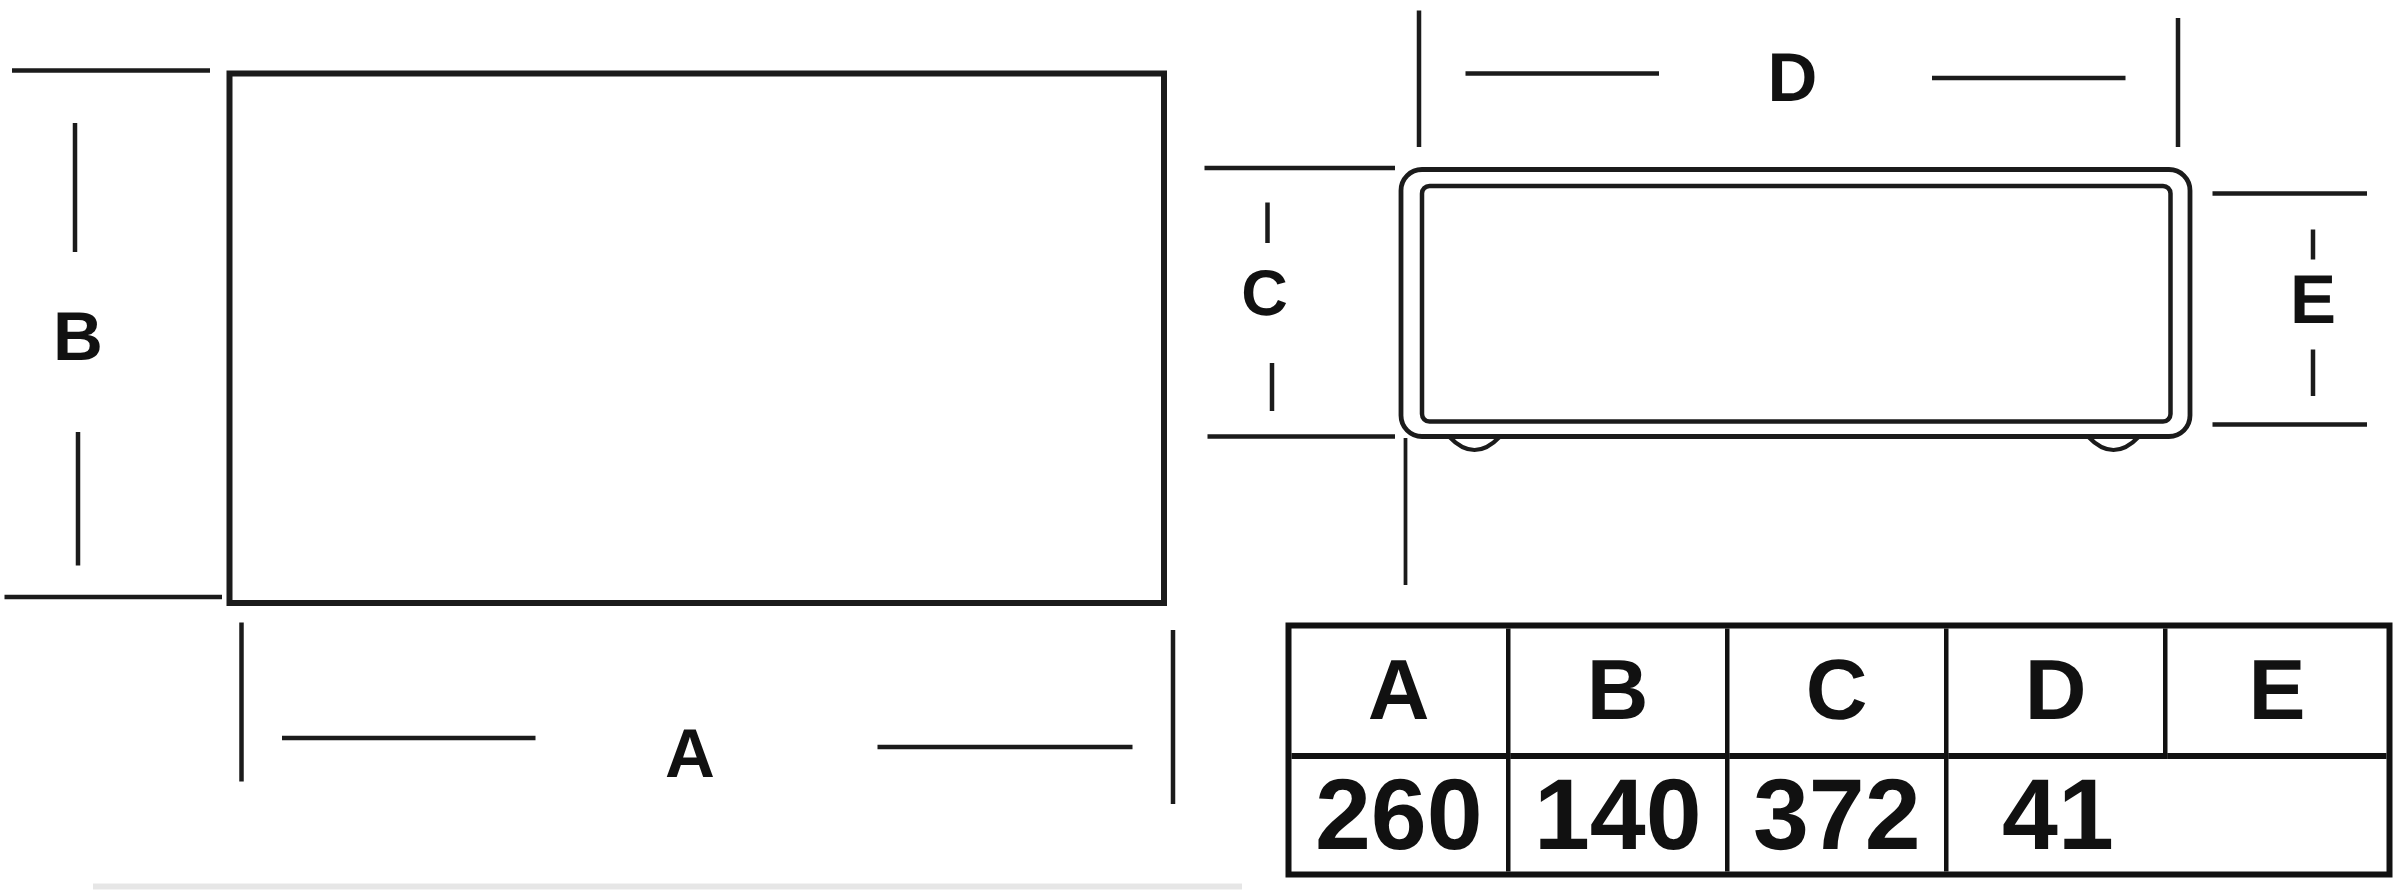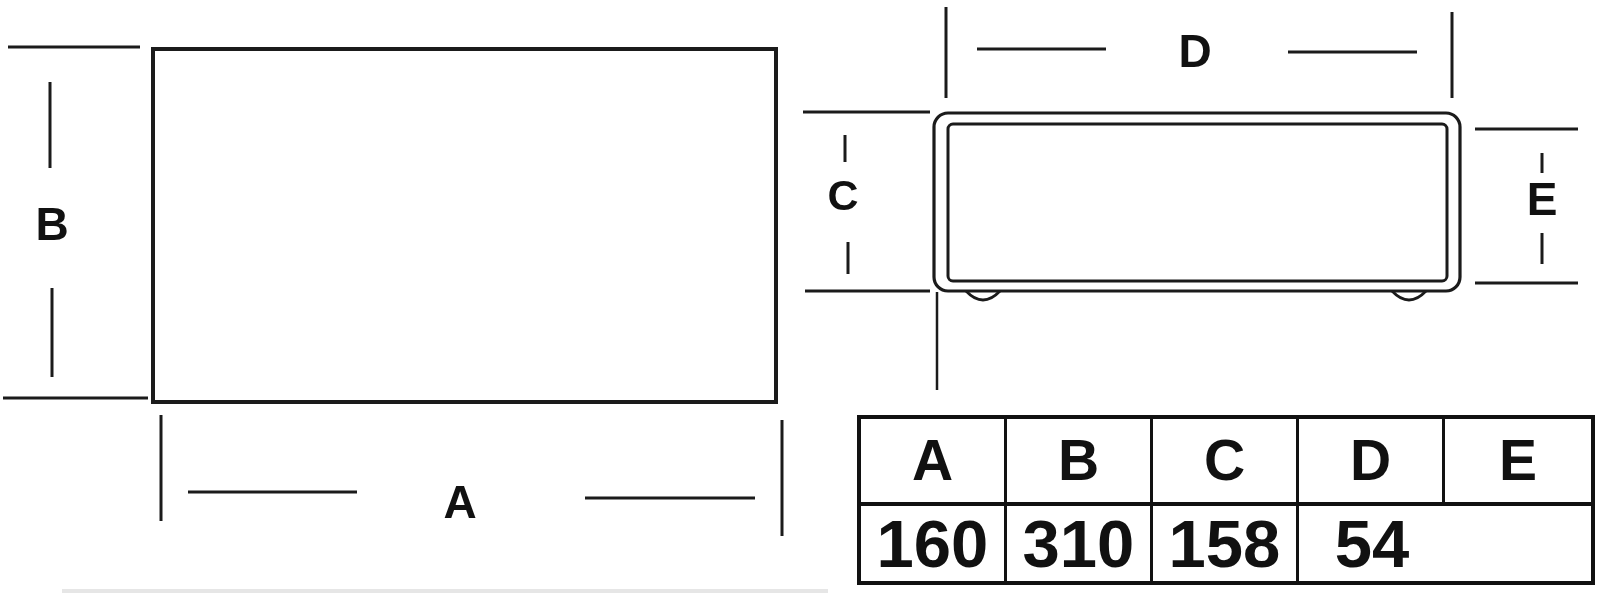--- a/index.html
+++ b/index.html
@@ -126,20 +126,20 @@
       <line x1="1475" y1="283" x2="1578" y2="283" stroke-width="3"></line>
     </g>
   </svg>
 
   <div class="dim-table">
     <div class="cell header">A</div>
     <div class="cell header">B</div>
     <div class="cell header">C</div>
     <div class="cell header">D</div>
     <div class="cell header last-col">E</div>
-    <div class="cell value">160</div>
-    <div class="cell value">310</div>
-    <div class="cell value">158</div>
-    <div class="cell value last-col">54</div>
+    <div class="cell value">260</div>
+    <div class="cell value">140</div>
+    <div class="cell value">372</div>
+    <div class="cell value last-col">41</div>
   </div>
 
   <div class="scan-artifact"></div>
 </div>
 
 </body></html>

